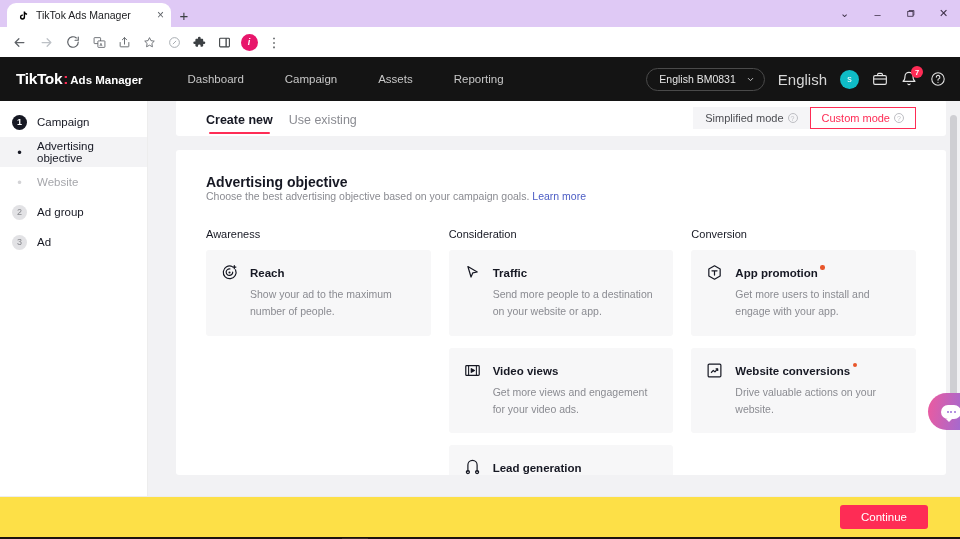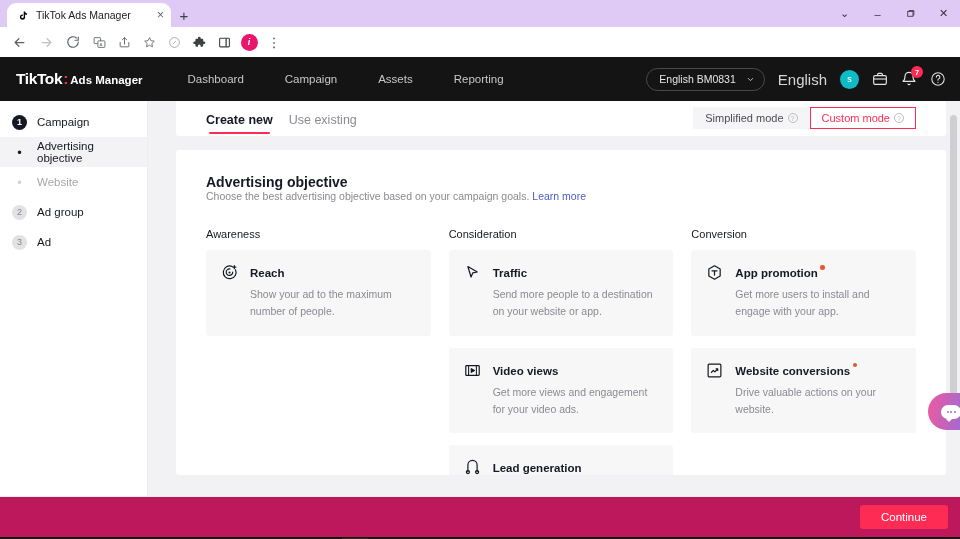--- a/index.html
+++ b/index.html
@@ -210,22 +210,22 @@
     gap: 1.5px; position: relative;
   }
   .chat-bub::after {
     content: ""; position: absolute; bottom: -3px; left: 5px;
     border: 3px solid transparent; border-top-color: #fff; border-bottom: 0;
   }
   .chat-dot { width: 2px; height: 2px; border-radius: 50%; background: #9b6fd8; }
 
   
   .footer-bar {
-    height: 41px; background: #be185d; display: flex; align-items: center;
-    justify-content: flex-end; padding-right: 12px;
+    height: 41px; background: #fde047; display: flex; align-items: center;
+    justify-content: flex-end; padding-right: 32px;
     border-top: 1px solid #ededed;
   }
   .continue-btn {
     background: #fe2c55; color: #fff; font-size: 11.5px; font-weight: 400;
     border: none; border-radius: 3px; height: 24px; padding: 0 21px;
     cursor: pointer; font-family: "Liberation Sans", sans-serif;
   }
 
   
   .taskbar {

